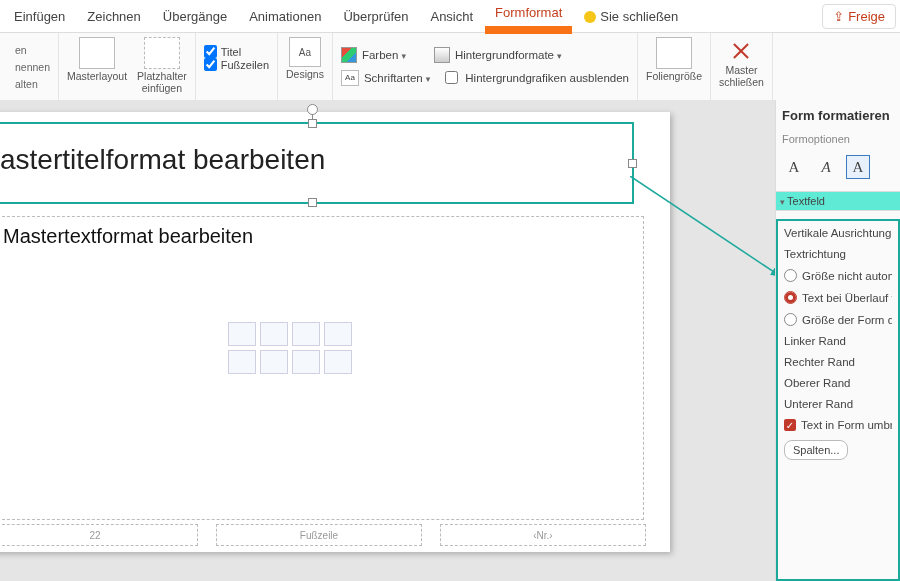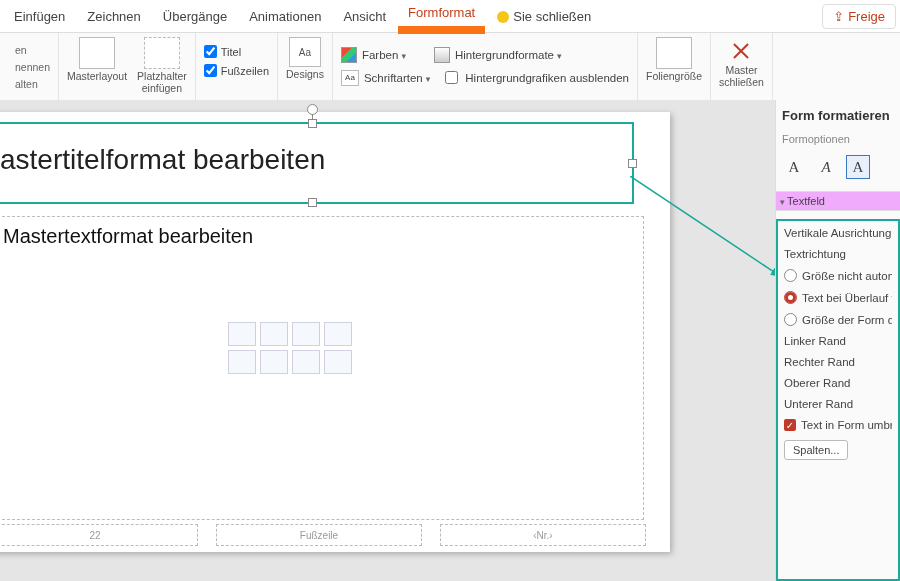--- a/index.html
+++ b/index.html
@@ -8,21 +8,21 @@
 .tab.active { color: #c43e1c; border-bottom: 8px solid #f97316; margin-bottom: -1px; }
 .tab .bulb { display: inline-block; width: 12px; height: 12px; background: #f5c518; border-radius: 50%; margin-right: 4px; vertical-align: middle; position: relative; }
 .share-btn { margin-left: auto; padding: 4px 10px; border: 1px solid #ddd; border-radius: 4px; color: #c43e1c; display: flex; align-items: center; gap: 4px; }
 .ribbon { display: flex; height: 68px; border-bottom: 1px solid #ddd; background: #fafafa; }
 .rgroup { display: flex; flex-direction: column; align-items: flex-end; justify-content: space-between; padding: 4px 8px; border-right: 1px solid #e5e5e5; }
 .rgroup.nolabel { padding-bottom: 4px; }
 .rgroup .icons { display: flex; gap: 10px; align-items: flex-start; }
 .rgroup .icons .ritem { display: flex; flex-direction: column; align-items: center; gap: 2px; font-size: 10.5px; color: #555; text-align: center; line-height: 1.1; }
 .ritem .ricon { width: 26px; height: 26px; border: 1px solid #bbb; background: #fff; position: relative; }
 .ritem .ricon.big { width: 34px; height: 30px; }
-.checkrow { display: flex; flex-direction: column; gap: 6px; font-size: 11px; color: #444; }
+.checkrow { display: flex; flex-direction: column; font-size: 11px; color: #444; }
 .checkrow label { display: flex; align-items: center; gap: 4px; }
 .checkrow input { margin: 0; }
 .hstack { display: flex; flex-direction: column; gap: 5px; font-size: 11.5px; color: #444; justify-content: center; height: 100%; }
 .hstack .row { display: flex; align-items: center; gap: 5px; }
 .swatch { width: 14px; height: 14px; background: linear-gradient(135deg,#e74c3c 0 33%,#2ecc71 33% 66%,#3498db 66% 100%); border: 1px solid #999; }
 .Aa { width: 22px; height: 20px; border: 1px solid #bbb; display: inline-flex; align-items: center; justify-content: center; font-size: 10px; background: #fff; }
 .dropdown-caret::after { content: "▾"; font-size: 9px; color: #666; margin-left: 3px; }
 .close-x { width: 26px; height: 26px; position: relative; }
 .close-x::before, .close-x::after { content: ""; position: absolute; left: 3px; right: 3px; top: 50%; height: 2px; background: #c0392b; }
 .close-x::before { transform: rotate(45deg); }
@@ -52,39 +52,40 @@
 .footer-boxes div { flex: 1; border: 1px dashed #bbb; font-size: 10px; color: #999; display: flex; align-items: center; justify-content: center; }
 
 .arrow { position: absolute; pointer-events: none; }
 
 .side { width: 112px; border-left: 1px solid #ddd; background: #fafafa; padding: 8px 6px; display: flex; flex-direction: column; gap: 6px; font-size: 11.5px; color: #444; position: relative; }
 .side h3 { font-size: 13px; font-weight: 600; margin: 0 0 4px 0; color: #333; }
 .side .muted { color: #888; font-size: 11px; }
 .side .tabicons { display: flex; gap: 8px; margin: 4px 0; }
 .side .tabicons .ti { width: 22px; height: 22px; border: 1px solid transparent; display: flex; align-items: center; justify-content: center; font-family: serif; font-size: 15px; }
 .side .tabicons .ti.sel { border-color: #3a7bbf; background: #e8f1fb; }
-.side .section-hdr { background: #f0abfc; padding: 3px 4px; font-size: 11px; border-top: 1px solid #ddd; border-bottom: 1px solid #ddd; margin: 2px -6px; }
+.side .section-hdr { background: #5eead4; padding: 3px 4px; font-size: 11px; border-top: 1px solid #ddd; border-bottom: 1px solid #ddd; margin: 2px -6px; }
 .side .section-hdr::before { content: "▾ "; color: #666; font-size: 9px; }
 .teal-body { border: 2px solid #1aa99b; margin: 0 -6px -8px -6px; padding: 6px 6px 24px 6px; display: flex; flex-direction: column; gap: 9px; flex: 1; }
 .radio-row { display: flex; align-items: center; gap: 5px; }
 .radio-row .r { width: 11px; height: 11px; border: 1px solid #888; border-radius: 50%; background: #fff; flex-shrink: 0; }
 .radio-row .r.sel { border-color: #c0392b; box-shadow: inset 0 0 0 3px #c0392b; }
 .check-row { display: flex; align-items: center; gap: 5px; }
 .check-row .c { width: 12px; height: 12px; background: #c0392b; color: #fff; font-size: 10px; display: flex; align-items: center; justify-content: center; border-radius: 2px; flex-shrink: 0; }
-.btn { border: 1px solid #bbb; background: #fff; padding: 3px 8px; border-radius: 3px; font-size: 11px; width: fit-content; }
+.btn { border: 1px solid #bbb; background: #fff; padding: 3px 8px; border-radius: 8px; font-size: 11px; width: fit-content; }
 .trunc { white-space: nowrap; overflow: hidden; }
 </style>
 </head>
 <body>
 
 <div class="tabbar">
   <div class="tab">Einfügen</div>
   <div class="tab">Zeichnen</div>
   <div class="tab">Übergänge</div>
   <div class="tab">Animationen</div>
+  <div class="tab">Überprüfen</div>
   <div class="tab">Ansicht</div>
   <div class="tab active">Formformat</div>
   <div class="tab"><span class="bulb"></span><span>Sie schließen</span></div>
   <div class="share-btn">
     <span style="color:#c43e1c">⇪</span>
     <span>Freige</span>
   </div>
 </div>
 
 <div class="ribbon">

